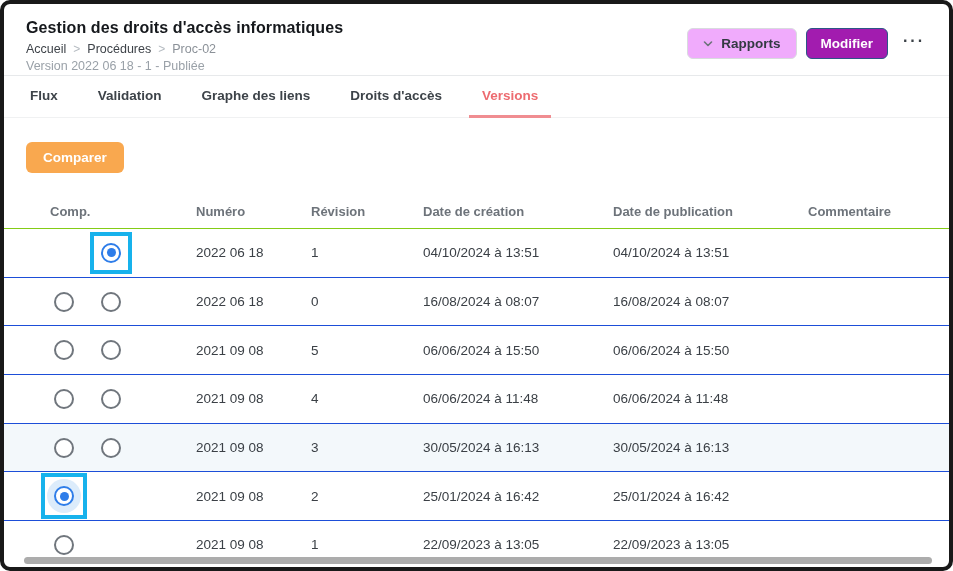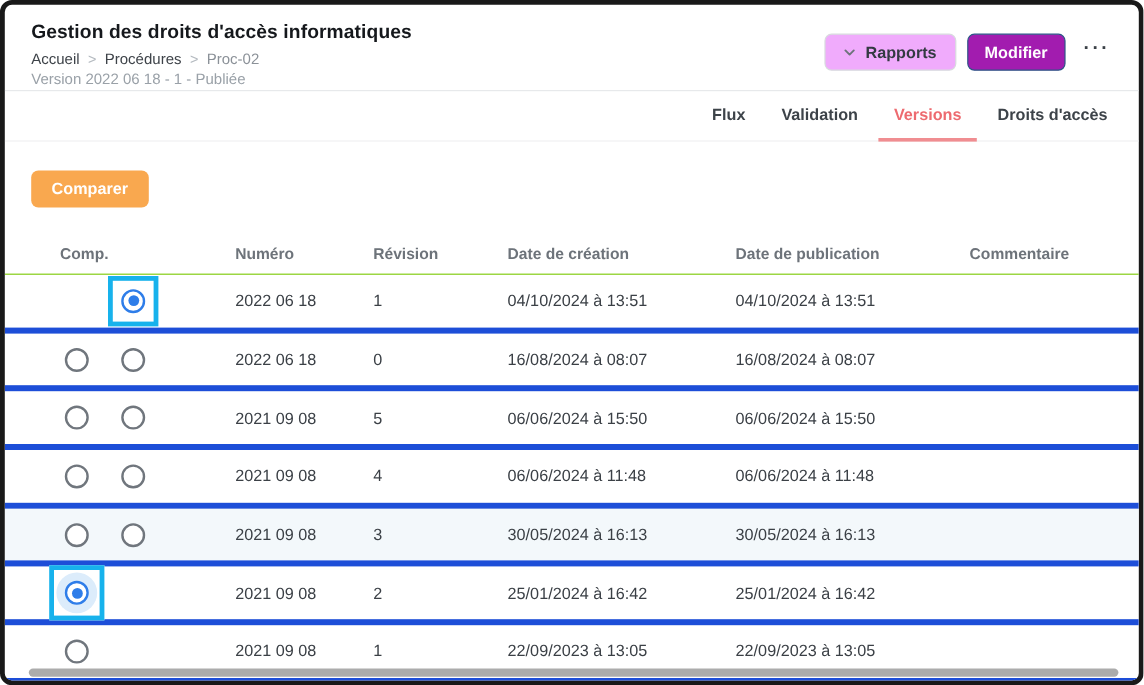--- a/index.html
+++ b/index.html
@@ -24,34 +24,34 @@
   .header-actions { position:absolute; top:24px; right:20px; display:flex; align-items:center; gap:9px; }
   .btn { border-radius:6px; font-size:13.5px; font-weight:600; height:31px; display:inline-flex; align-items:center; justify-content:center; cursor:pointer; }
   .btn-rapports { background:#f0abfc; border:1px solid #d8dbde; color:#333a42; padding:0 15px; gap:8px; }
   .chevron-down { width:10px; height:10px; display:inline-block; }
   .btn-modifier { background:#a21caf; border:1px solid #2c5687; color:#fff; padding:0 14px; }
   .more-menu { color:#3b4147; font-size:16px; font-weight:bold; letter-spacing:2px; padding:0 4px 6px 6px; cursor:pointer; }
 
   .header-divider { height:1px; background:#e7e9eb; width:100%; }
 
   
-  .tabs { display:flex; align-items:stretch; padding:0 13px; height:42px; border-bottom:1px solid #f0f1f2; gap:4px;justify-content:flex-end; }
+  .tabs { display:flex; align-items:stretch; padding:0 13px; height:42px; border-bottom:1px solid #f0f1f2; gap:14px; }
   .tab { display:flex; align-items:center; padding:0 13px; font-size:13.5px; font-weight:bold; color:#3d4349; cursor:pointer; border-bottom:3px solid transparent; margin-bottom:-1px; }
   .tab.active { color:#ed6b70; border-bottom-color:#f08d91; }
 
   
   .btn-comparer { margin:24px 0 0 22px; background:#f9a84f; border:none; color:#fff; font-weight:bold; font-size:13.5px; padding:0 17px; height:31px; border-radius:6px; }
 
   
   .vtable { margin-top:22px; }
   .thead, .trow { display:grid; grid-template-columns:170px 115px 112px 190px 195px 1fr; padding:0 22px; align-items:center; }
   .thead { height:34px; border-bottom:1px solid #84cc16; }
   .th { font-size:13px; font-weight:bold; color:#6d737a; }
   .th-comp { padding-left:24px; }
-  .trow { height:48.7px; border-bottom:5px solid #1d4ed8; position:relative; }
+  .trow { height:48.7px; border-bottom:1px solid #1d4ed8; position:relative; }
   .trow.shaded { background:#f3f8fb; }
   .cell { font-size:13.5px; color:#3b4046; }
   .comp-cell { position:relative; height:100%; }
   .radio-slot { position:absolute; top:50%; transform:translate(-50%,-50%); display:flex; align-items:center; justify-content:center; }
   .radio-slot.left  { left:38px; }
   .radio-slot.right { left:85px; }
 
   .radio { width:20px; height:20px; border-radius:50%; background:#fff; display:inline-flex; align-items:center; justify-content:center; cursor:pointer; flex:0 0 auto; }
   .radio.off { border:2px solid #70767d; }
   .radio.on  { border:2.5px solid #2e7de9; }
@@ -92,22 +92,23 @@
       </button>
       <span class="more-menu">···</span>
     </div>
   </div>
   <div class="header-divider"></div>
 
   
   <div class="tabs" id="tabs">
       <div class="tab">Flux</div>
       <div class="tab">Validation</div>
+      <div class="tab">Graphe des liens</div>
+      <div class="tab">Droits d'accès</div>
       <div class="tab active">Versions</div>
-      <div class="tab">Droits d'accès</div>
     </div>
 
   
   <button class="btn btn-comparer">Comparer</button>
 
   
   <div class="vtable">
     <div class="thead">
       <div class="th th-comp">Comp.</div>
       <div class="th">Numéro</div>

